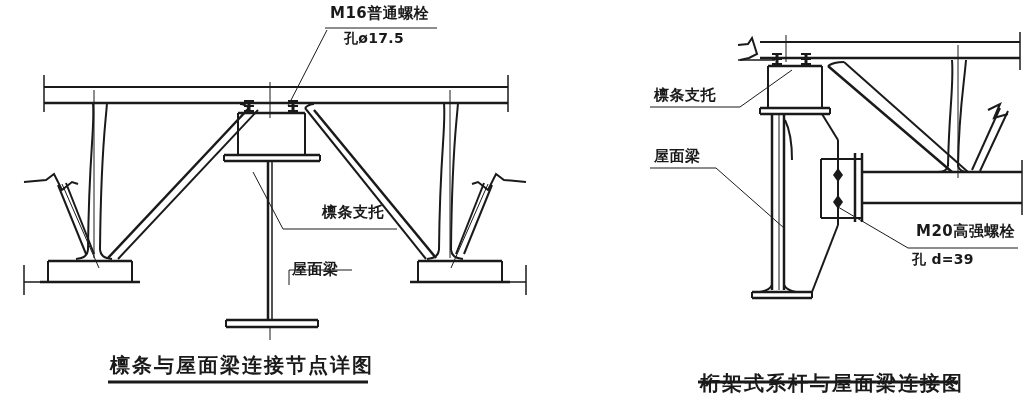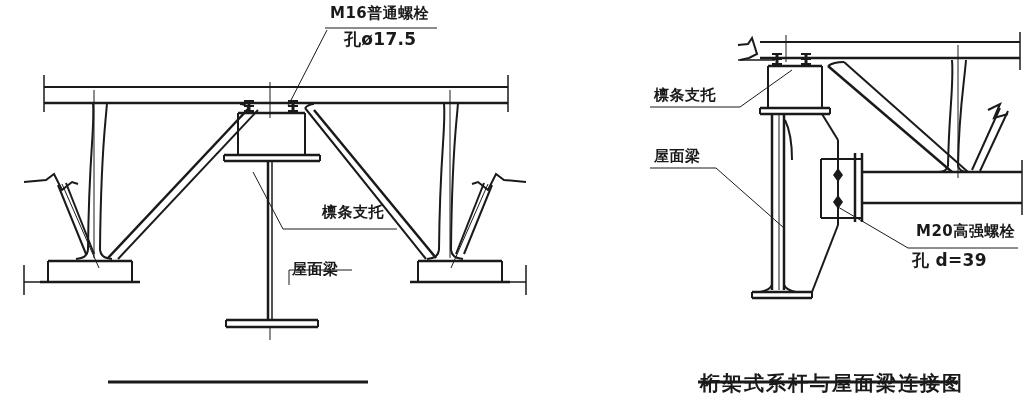--- a/index.html
+++ b/index.html
@@ -22,21 +22,21 @@
   .fillk{fill:#1a1a1a;stroke:none;}
   .lbl{
     position:absolute;
     color:#1a1a1a;
     font-family:"DejaVu Sans","Liberation Sans",sans-serif;
     white-space:nowrap;
     line-height:1.05;
     font-weight:700;
   }
   .lbl-cn{font-size:15px;letter-spacing:0.5px;}
-  .lbl-num{font-size:17px;letter-spacing:0.3px;font-weight:600;}
+  .lbl-num{font-size:14px;letter-spacing:0.3px;font-weight:600;}
   .caption{
     position:absolute;
     color:#1a1a1a;
     font-family:"DejaVu Sans","Liberation Sans",sans-serif;
     font-size:20px;
     font-weight:700;
     letter-spacing:2px;
     white-space:nowrap;
   }
 </style>
@@ -272,20 +272,21 @@
   </svg>
 
   <div class="lbl lbl-cn" style="left:330px;top:6px;">M16普通螺栓</div>
 
   <div class="lbl lbl-num" style="left:344px;top:31px;">孔ø17.5</div>
 
   <div class="lbl lbl-cn" style="left:322px;top:205px;">檩条支托</div>
 
   <div class="lbl lbl-cn" style="left:292px;top:262px;">屋面梁</div>
 
+  <div class="caption" style="left:110px;top:352px;">檩条与屋面梁连接节点详图</div>
 
   <div class="lbl lbl-cn" style="left:654px;top:88px;">檩条支托</div>
 
   <div class="lbl lbl-cn" style="left:654px;top:149px;">屋面梁</div>
 
   <div class="lbl lbl-cn" style="left:916px;top:224px;">M20高强螺栓</div>
 
   <div class="lbl lbl-num" style="left:912px;top:252px;">孔 d=39</div>
 
   <div class="caption" style="left:700px;top:370px;">桁架式系杆与屋面梁连接图</div>

